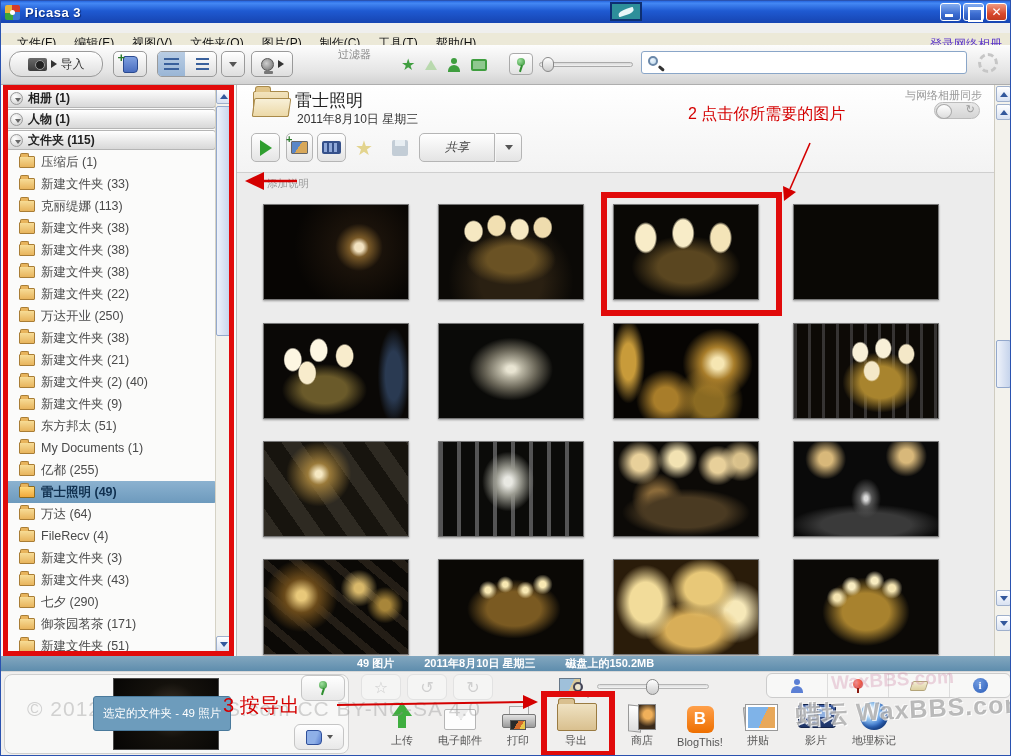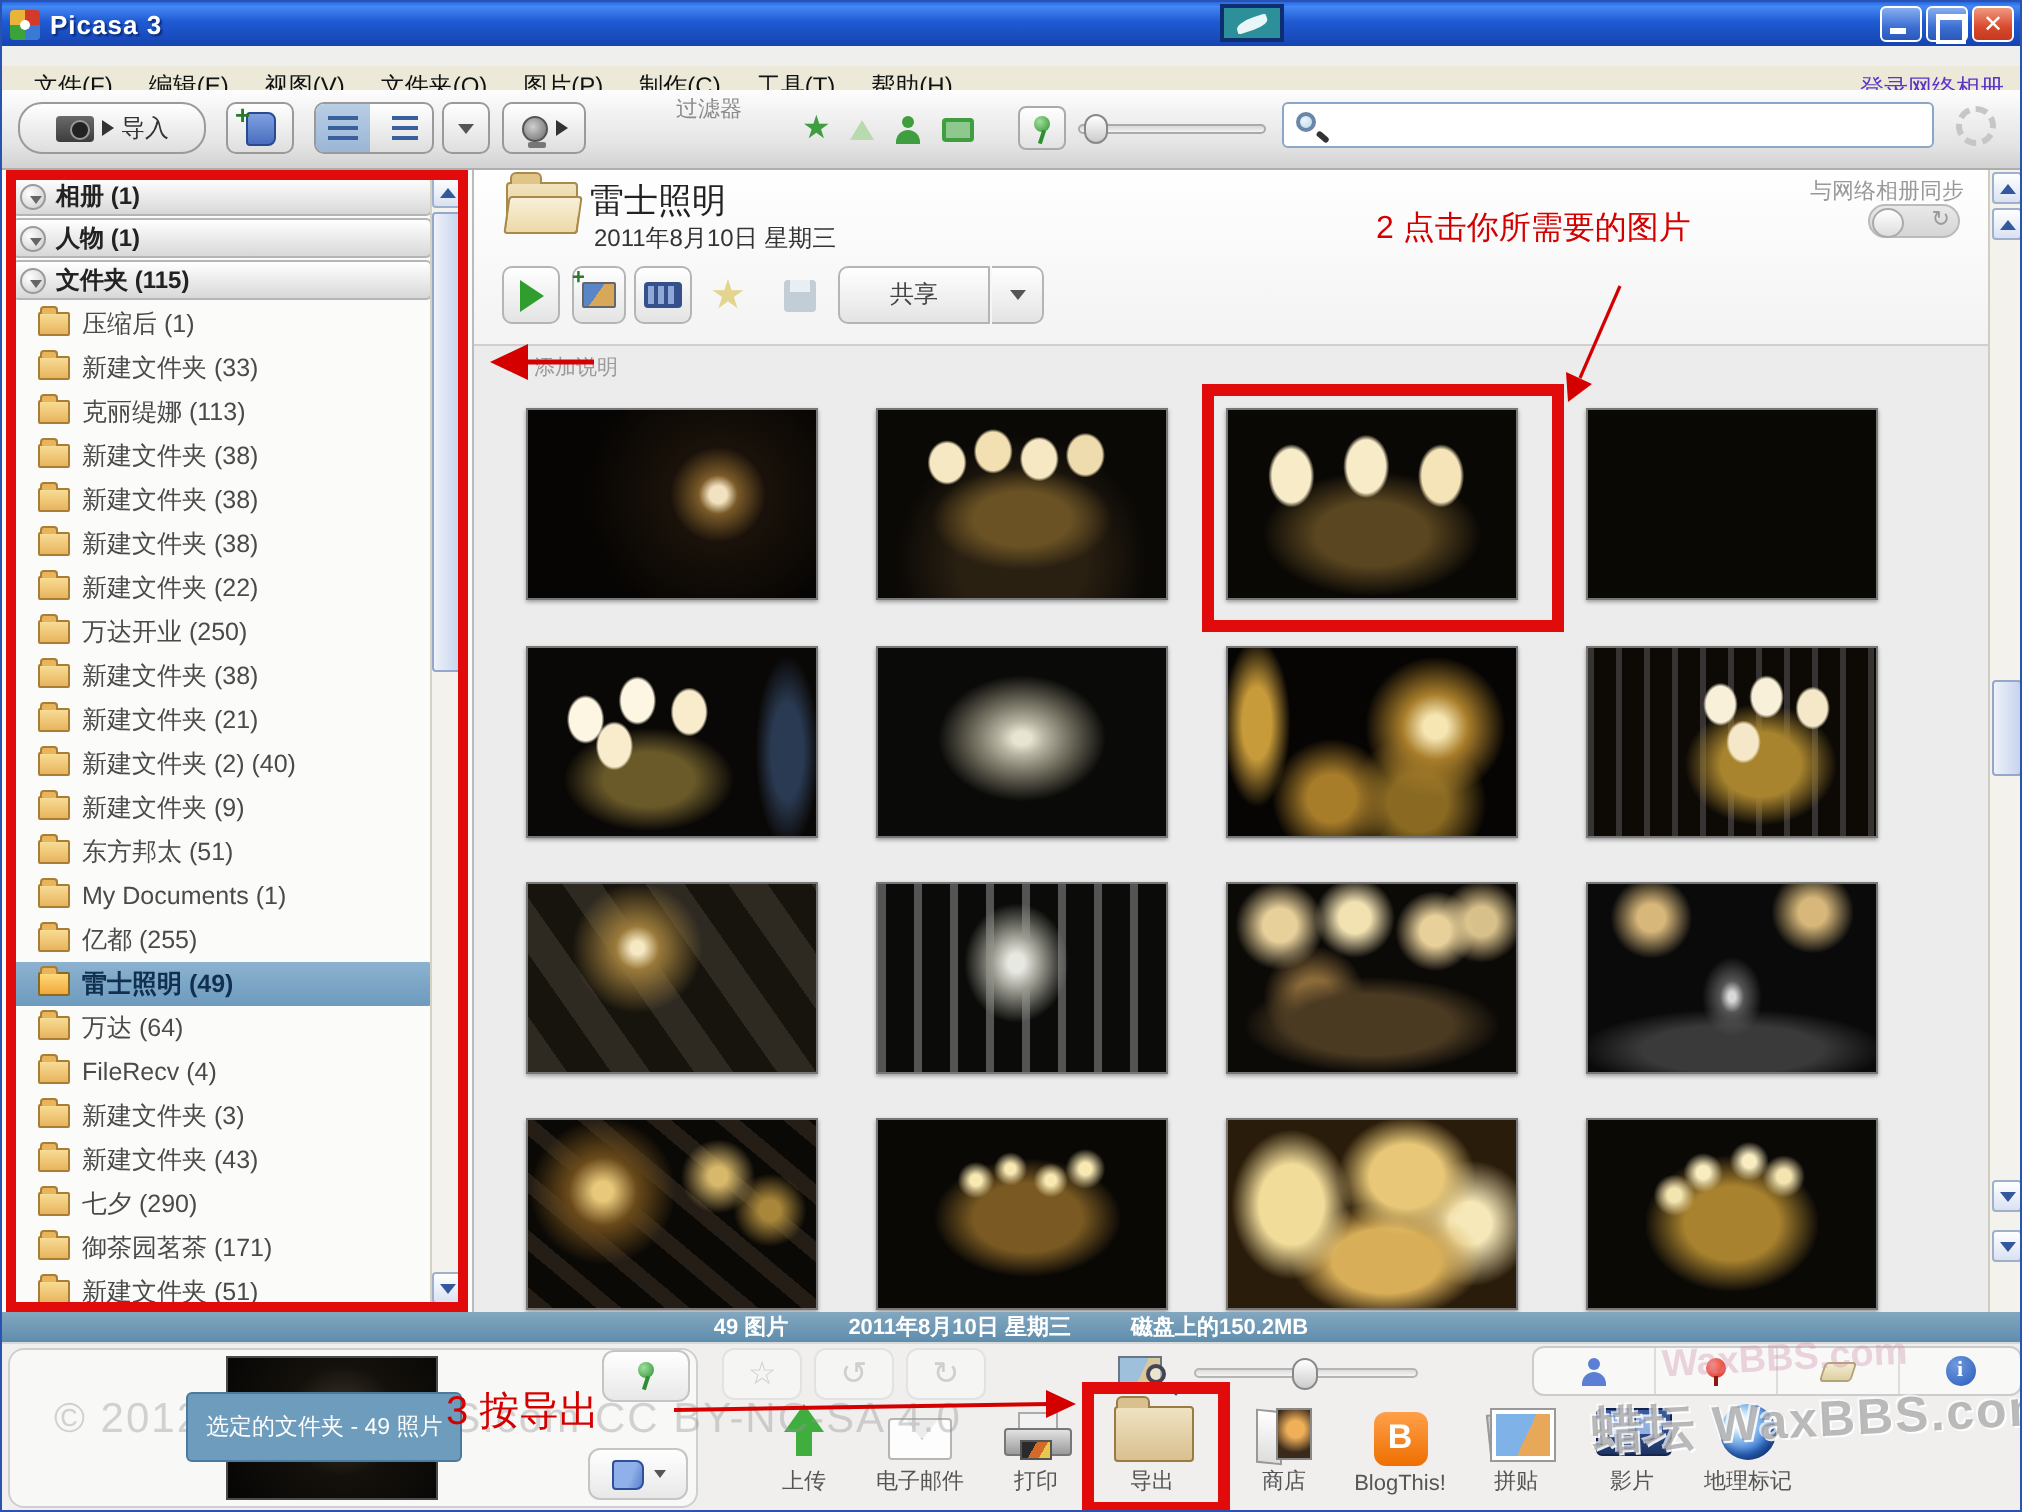--- a/index.html
+++ b/index.html
@@ -123,21 +123,21 @@
   .mini-photo{width:17px;height:13px;background:linear-gradient(125deg,#5a86c8 45%,#d8a85a 45%);border:1px solid #666;border-radius:1px;position:relative;}
   .mini-photo::after{content:"+";position:absolute;left:-6px;top:-9px;color:#2a7a2a;font-weight:bold;font-size:11px;}
   .movie-btn{left:80px;width:29px;}
   .mini-film{width:19px;height:13px;background:#35508a;border-radius:2px;position:relative;}
   .mini-film::after{content:"";position:absolute;left:2px;top:2px;width:15px;height:9px;background:repeating-linear-gradient(90deg,#8fa8d8 0 3px,#35508a 3px 5px);}
   .star-btn{left:114px;width:26px;border:none;background:none;}
   .star-faded{color:#e3d48e;font-size:20px;}
   .save-btn{left:150px;width:26px;border:none;background:none;}
   .disk-faded{width:16px;height:16px;background:#c3cdd6;border-radius:2px;position:relative;}
   .disk-faded::after{content:"";position:absolute;left:3px;top:0;width:10px;height:6px;background:#e8eef2;}
-  .share-btn{left:182px;width:76px;border-radius:5px 0 0 5px;}
+  .share-btn{left:182px;width:76px;border-radius:5px 0 0 5px;font-style:italic;}
   .share-label{font-size:12px;color:#444;}
   .share-drop{left:259px;width:26px;border-radius:0 5px 5px 0;border-left:none;}
   
   .caption-label{position:absolute;left:30px;top:92px;font-size:10.5px;color:#9a9a9a;}
   
   .grid{position:absolute;left:26px;top:119px;width:730px;}
   .thumb{position:absolute;width:146px;height:96px;border:1px solid #777;box-shadow:0 1px 2px rgba(0,0,0,.35);background:#0a0805;}
   
   .v-bulb{background:radial-gradient(circle at 66% 45%,#f2e2c0 0 4%,#7a5a28 9%,#1a120a 22%,#070503 60%),
           radial-gradient(circle at 20% 60%,#3a1a10 0 3%,transparent 8%),#070503;}

